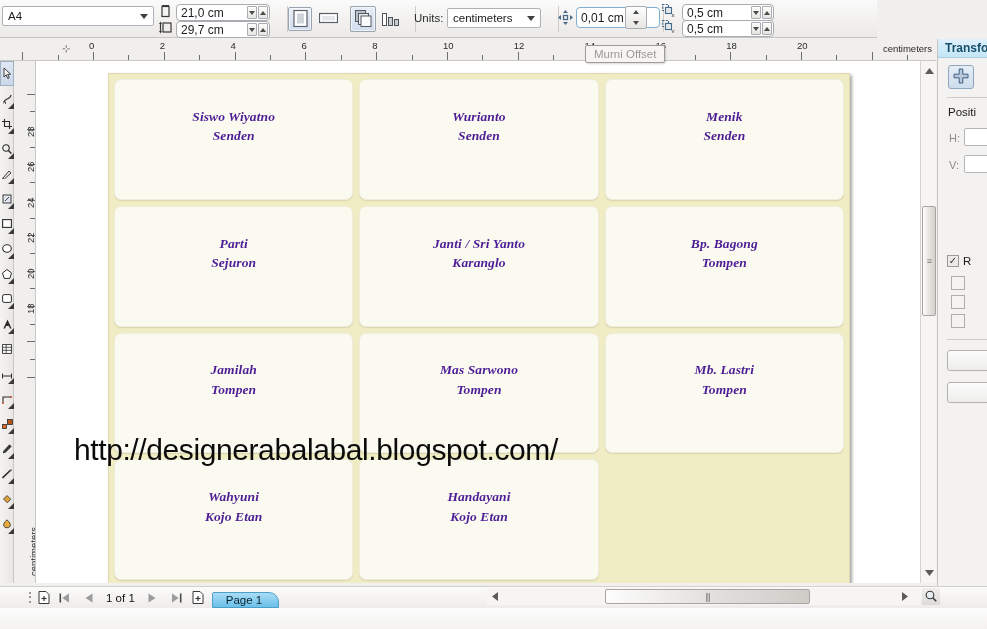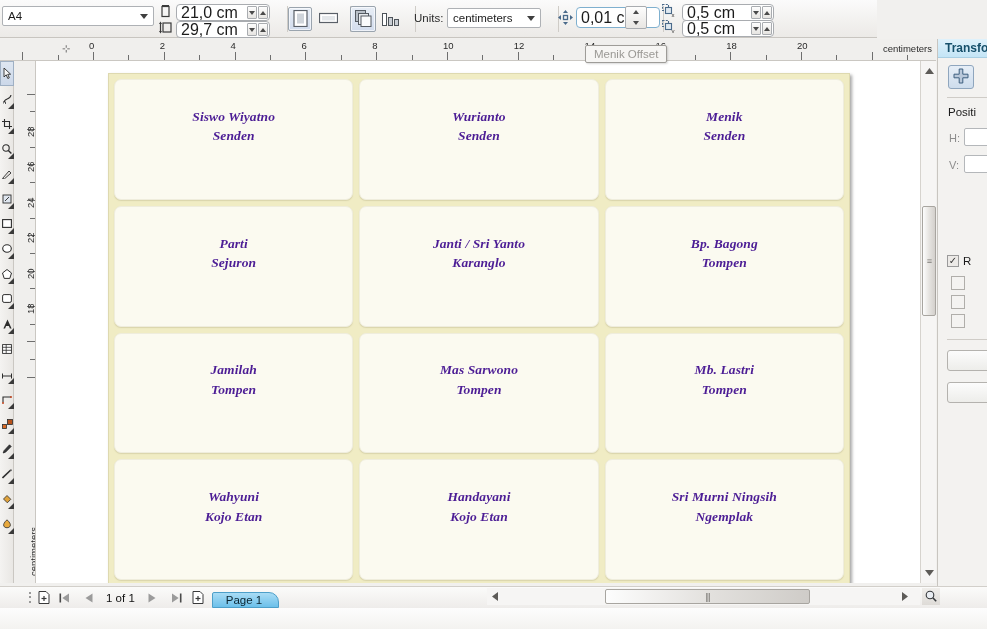--- a/index.html
+++ b/index.html
@@ -32,21 +32,21 @@
   .combo .caret {
     width: 0; height: 0; margin-left:6px; margin-right:3px;
     border-left: 4px solid transparent; border-right: 4px solid transparent;
     border-top: 5px solid #3f3f3f;
   }
   #pagesize-combo { position:absolute; left:2px; top:6px; width:152px; }
 
   .numfield {
     position:absolute; height:17px; background:#fff;
     border:1px solid #a9acb0; border-radius:4px;
-    display:flex; align-items:center; padding-left:4px; font-size:16px;
+    display:flex; align-items:center; padding-left:4px; font-size:12px;
   }
   .spin { position:absolute; right:1px; top:1px; display:flex; gap:1px; height:13px; }
   .spin .sb {
     width:10px; height:13px; background:linear-gradient(to bottom,#fdfdfd,#e6e4e1);
     border:1px solid #a9acb0; border-radius:1px;
     display:flex; align-items:center; justify-content:center;
   }
   .tri-d { width:0;height:0;border-left:3px solid transparent;border-right:3px solid transparent;border-top:4px solid #4a4a4a; }
   .tri-u { width:0;height:0;border-left:3px solid transparent;border-right:3px solid transparent;border-bottom:4px solid #4a4a4a; }
 
@@ -463,21 +463,21 @@
         <div class="tick" style="top: 262.7px; height: 1px; left: 16px; width: 5px;"></div>
         <div class="tick" style="top: 280.4px; height: 1px; left: 13px; width: 8px;"></div>
         <div class="tick" style="top: 298.1px; height: 1px; left: 16px; width: 5px;"></div>
         <div class="tick" style="top: 315.8px; height: 1px; left: 13px; width: 8px;"></div>
       </div>
     <span class="vlabel" style="left:14px; top:515px;">centimeters</span>
   </div>
 
   <div style="position:absolute; left:585px; top:45px; padding:2px 8px;
               background:#f6f5f3; border:1px solid #9e9c98; border-radius:2px;
-              font-size:11.5px; color:#9b9995; box-shadow:1px 1px 2px rgba(0,0,0,.15); z-index:30;">Menik Offset</div>
+              font-size:11.5px; color:#9b9995; box-shadow:1px 1px 2px rgba(0,0,0,.15); z-index:30;">Murni Offset</div>
 
   <div class="toolbox">
     <div class="tool sel">
       <svg width="9" height="11" viewBox="0 0 9 11">
           <polygon points="1,0 1,9 3.2,6.8 4.8,10.5 6.3,9.8 4.7,6.3 7.6,6.2" fill="#f7f7f7" stroke="#2d2d2d" stroke-width="0.9"></polygon>
         </svg>
     </div>
     <div class="tool">
       <svg width="9" height="10" viewBox="0 0 9 10">
           <path d="M1 9 C1 3, 7 7, 8 1" fill="none" stroke="#2d2d2d" stroke-width="1.1"></path>
@@ -639,26 +639,23 @@
             <div class="ln">Tompen</div>
           </div>
           <div class="label-card">
             <div class="ln">Wahyuni</div>
             <div class="ln">Kojo Etan</div>
           </div>
           <div class="label-card">
             <div class="ln">Handayani</div>
             <div class="ln">Kojo Etan</div>
           </div>
-          <div class="label-card">
-            <div class="ln">Sri Murni Ningsih</div>
-            <div class="ln">Ngemplak</div>
-          </div>
         </div>
     </div>
+    <div class="watermark">http://designerabalabal.blogspot.com/</div>
   </div>
 
   <div class="vscroll">
     <div class="sb-arrow" style="left:0; top:2px;">
       <svg width="9" height="6" viewBox="0 0 9 6">
           <polygon points="4.5,0 9,6 0,6" fill="#5d5b58"></polygon>
         </svg>
     </div>
     <div class="sb-thumb" style="left:1px; top:145px; width:14px; height:110px;
          background:linear-gradient(to right,#fdfdfd,#e6e4e1,#d3d0cc);">

